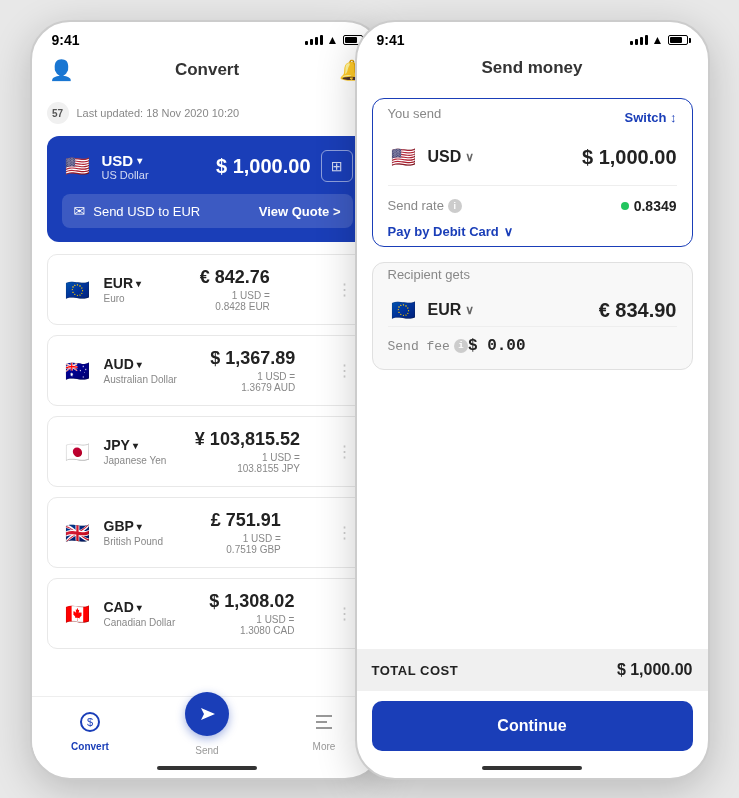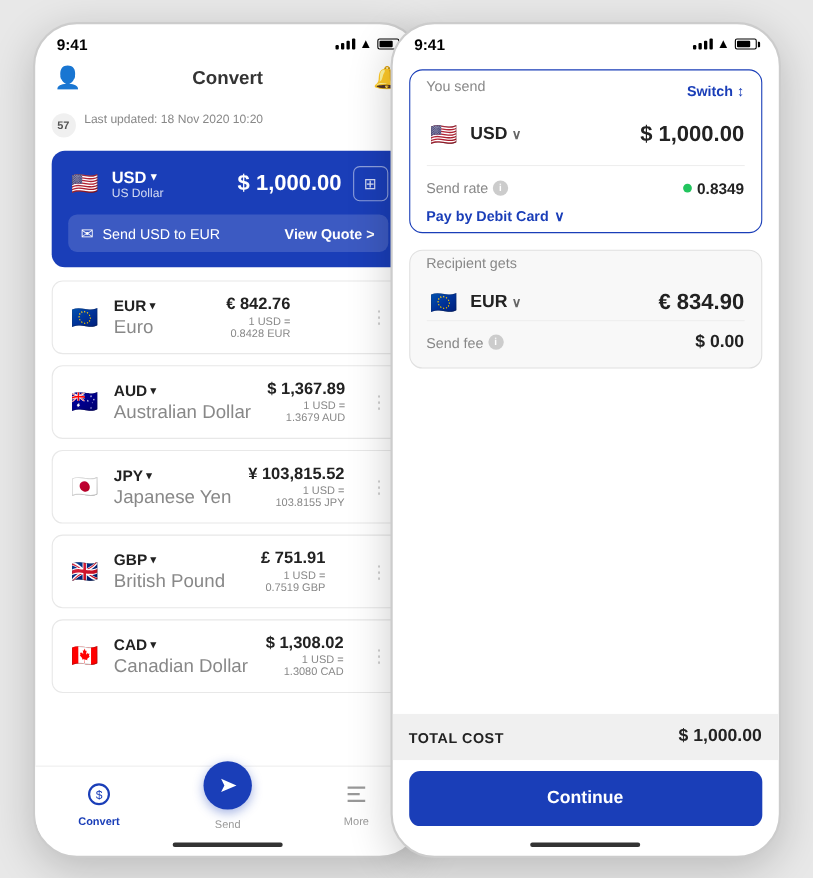--- a/index.html
+++ b/index.html
@@ -72,21 +72,21 @@
     
     .content {
       flex: 1;
       overflow-y: auto;
       padding: 10px 15px;
     }
     .content::-webkit-scrollbar { display: none; }
 
     .last-updated {
       display: flex;
-      align-items: flex-start;
+      align-items: center;
       gap: 8px;
       margin-bottom: 12px;
       font-size: 11px;
       color: #888;
     }
     .update-badge {
       background: #f0f0f0;
       border-radius: 50%;
       width: 22px;
       height: 22px;
@@ -179,23 +179,23 @@
     }
     .currency-item-left { display: flex; align-items: center; gap: 10px; }
     .currency-code-dark {
       font-size: 14px;
       font-weight: 700;
       color: #222;
       display: flex;
       align-items: center;
       gap: 3px;
     }
-    .currency-name-dark { font-size: 17px; color: #888; margin-top: 2px; }
+    .currency-name-dark { font-size: 10px; color: #888; margin-top: 2px; }
     .currency-item-right { display: flex; flex-direction: column; align-items: flex-end; gap: 2px; }
-    .currency-item-amount { font-size: 15px; font-weight: 700; color: #222; }
+    .currency-item-amount { font-size: 18px; font-weight: 700; color: #222; }
     .currency-item-rate { font-size: 10px; color: #888; text-align: right; }
     .dots-menu { color: #ccc; font-size: 16px; cursor: pointer; margin-left: 8px; }
 
     
     .bottom-nav {
       display: flex;
       justify-content: space-around;
       align-items: center;
       padding: 10px 0 5px;
       border-top: 1px solid #eee;
@@ -335,24 +335,24 @@
       margin-bottom: 15px;
     }
     .receive-label {
       font-size: 13px;
       color: #888;
       margin-bottom: 12px;
       font-weight: 500;
     }
     .fee-row {
       display: flex;
-      justify-content: space-between;
       align-items: center;
       padding: 10px 0;
       border-top: 1px solid #eee;
+      font-family: Liberation Mono, monospace;
     }
     .fee-label {
       font-size: 13px;
       color: #888;
       display: flex;
       align-items: center;
       gap: 4px;
     }
     .fee-value { font-size: 16px; color: #222; font-weight: 600; }
     .total-row {
@@ -576,20 +576,25 @@
           <div class="bar bar-3"></div>
           <div class="bar bar-4"></div>
         </div>
         <span style="font-size:12px;">▲</span>
         <div class="battery">
             <div class="battery-fill"></div>
           </div>
       </div>
     </div>
 
+    <div class="header">
+      <div style="width:30px;"></div>
+      <span class="p2-header-title">Send money</span>
+      <div style="width:30px;"></div>
+    </div>
 
     <div class="content">
 
       <div class="send-section">
         <div class="send-section-header">
           <span class="section-label">You send</span>
           <span class="switch-btn">
             <span>Switch ↕</span>
           </span>
         </div>

